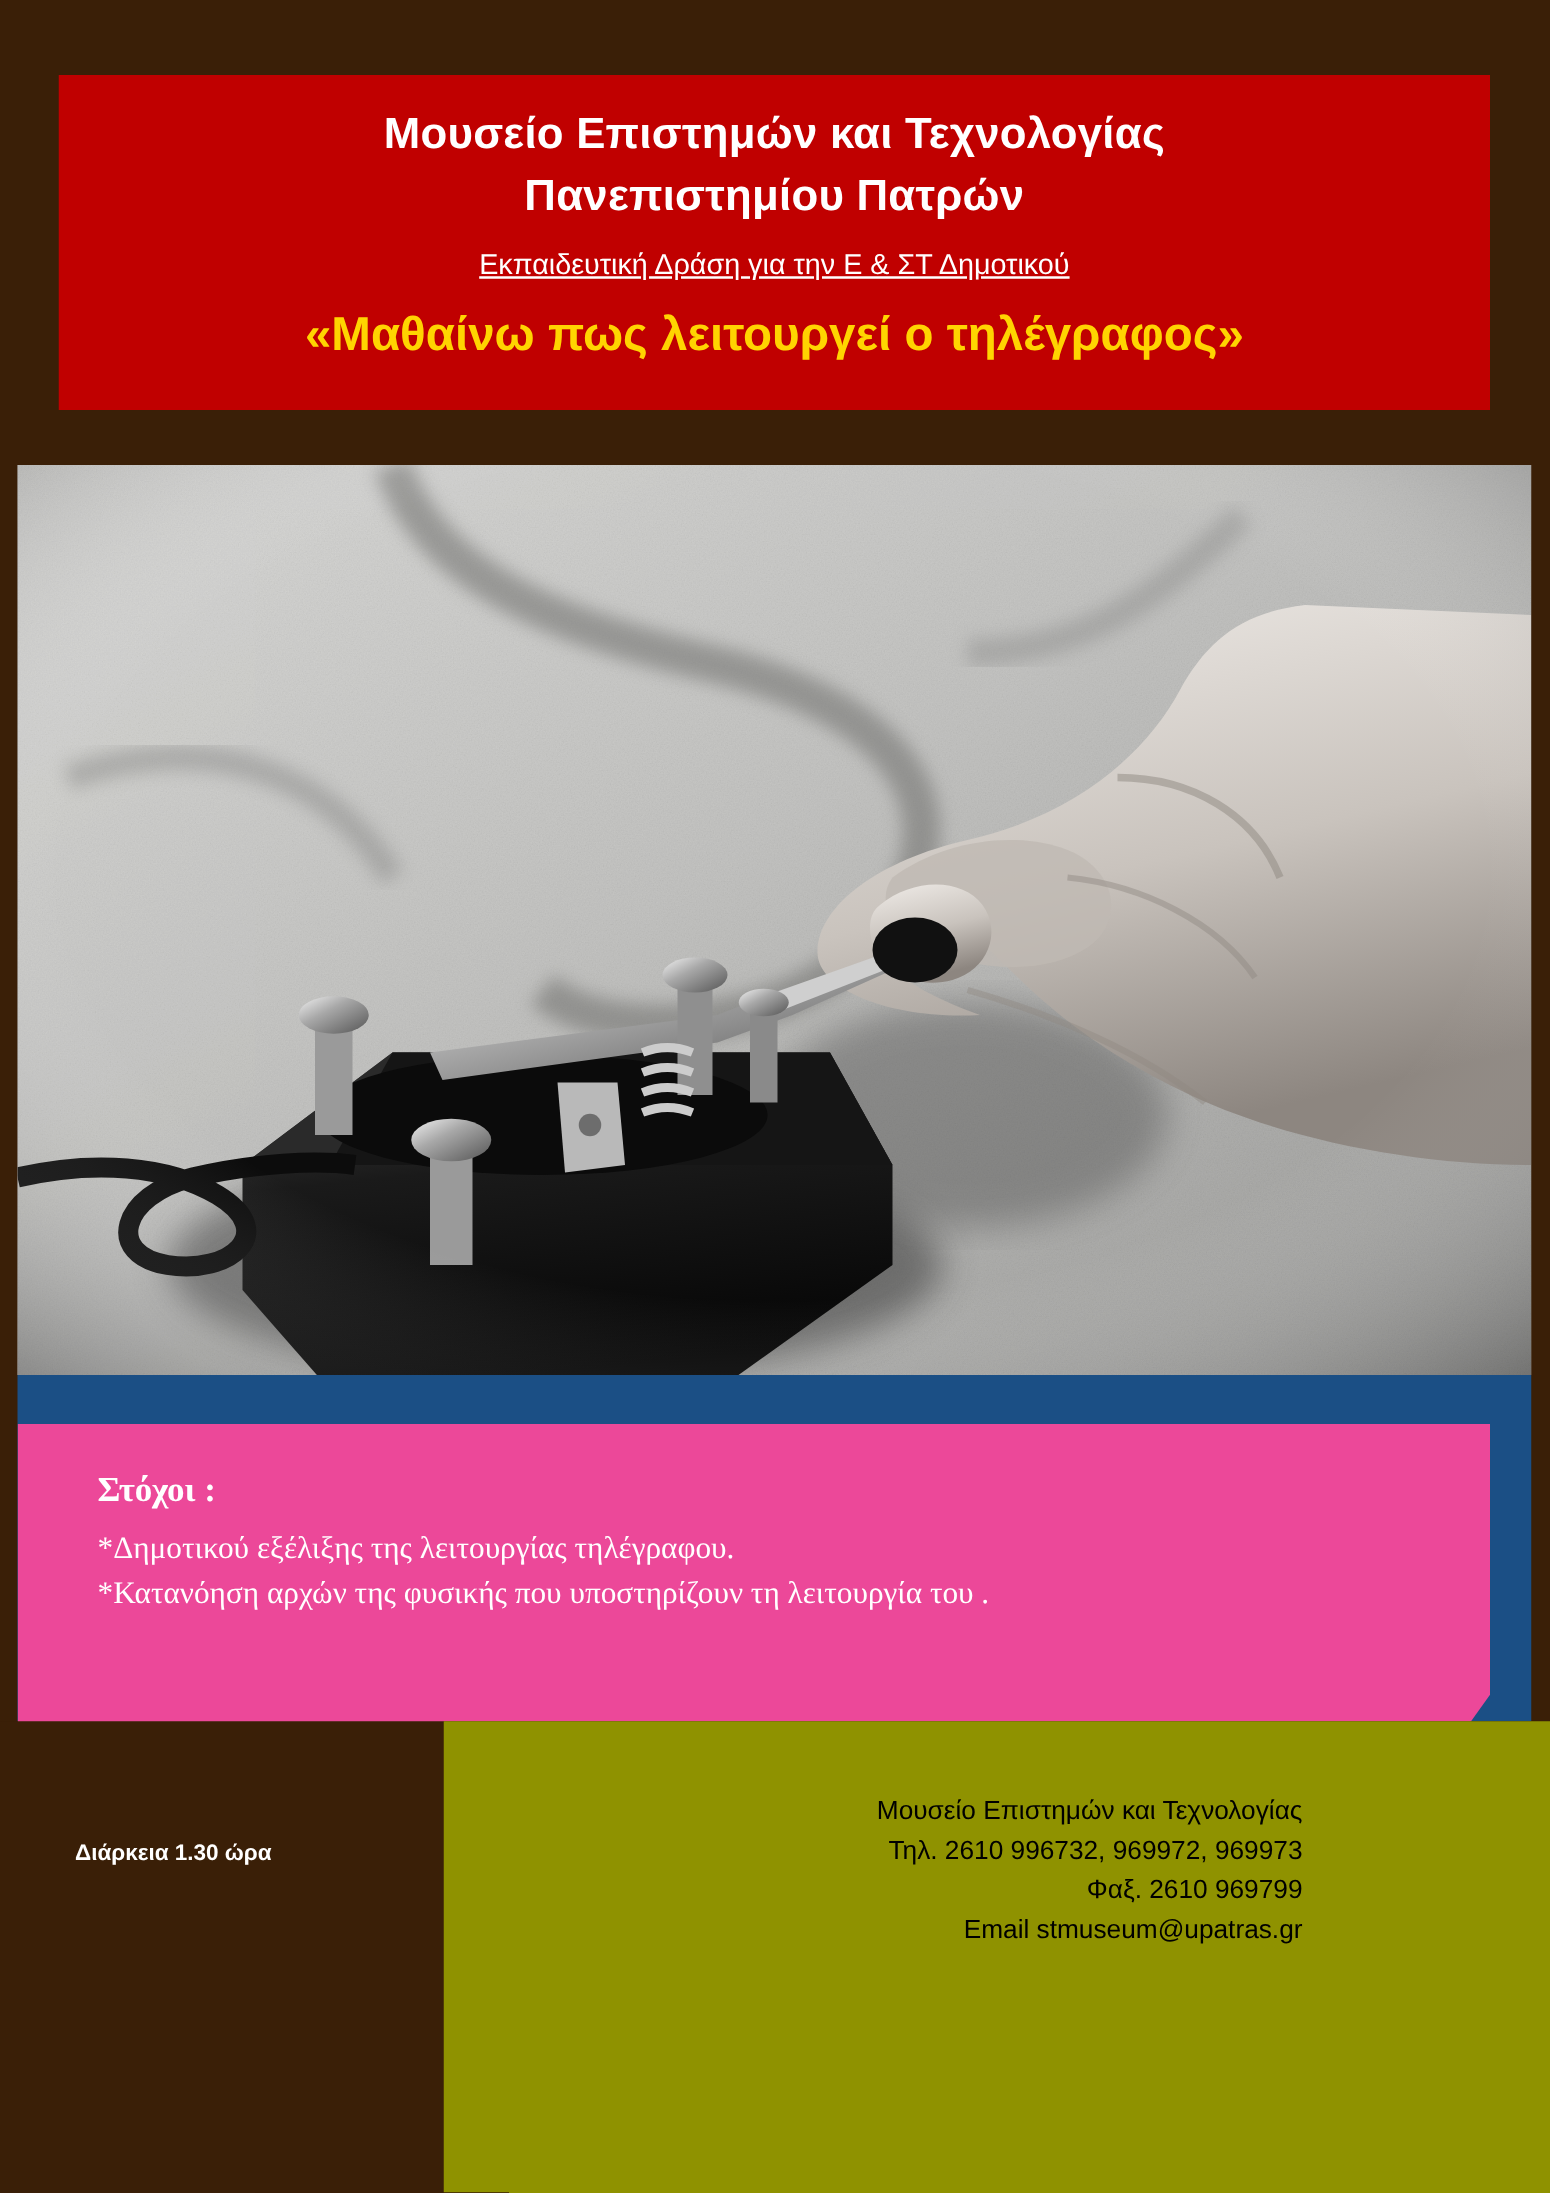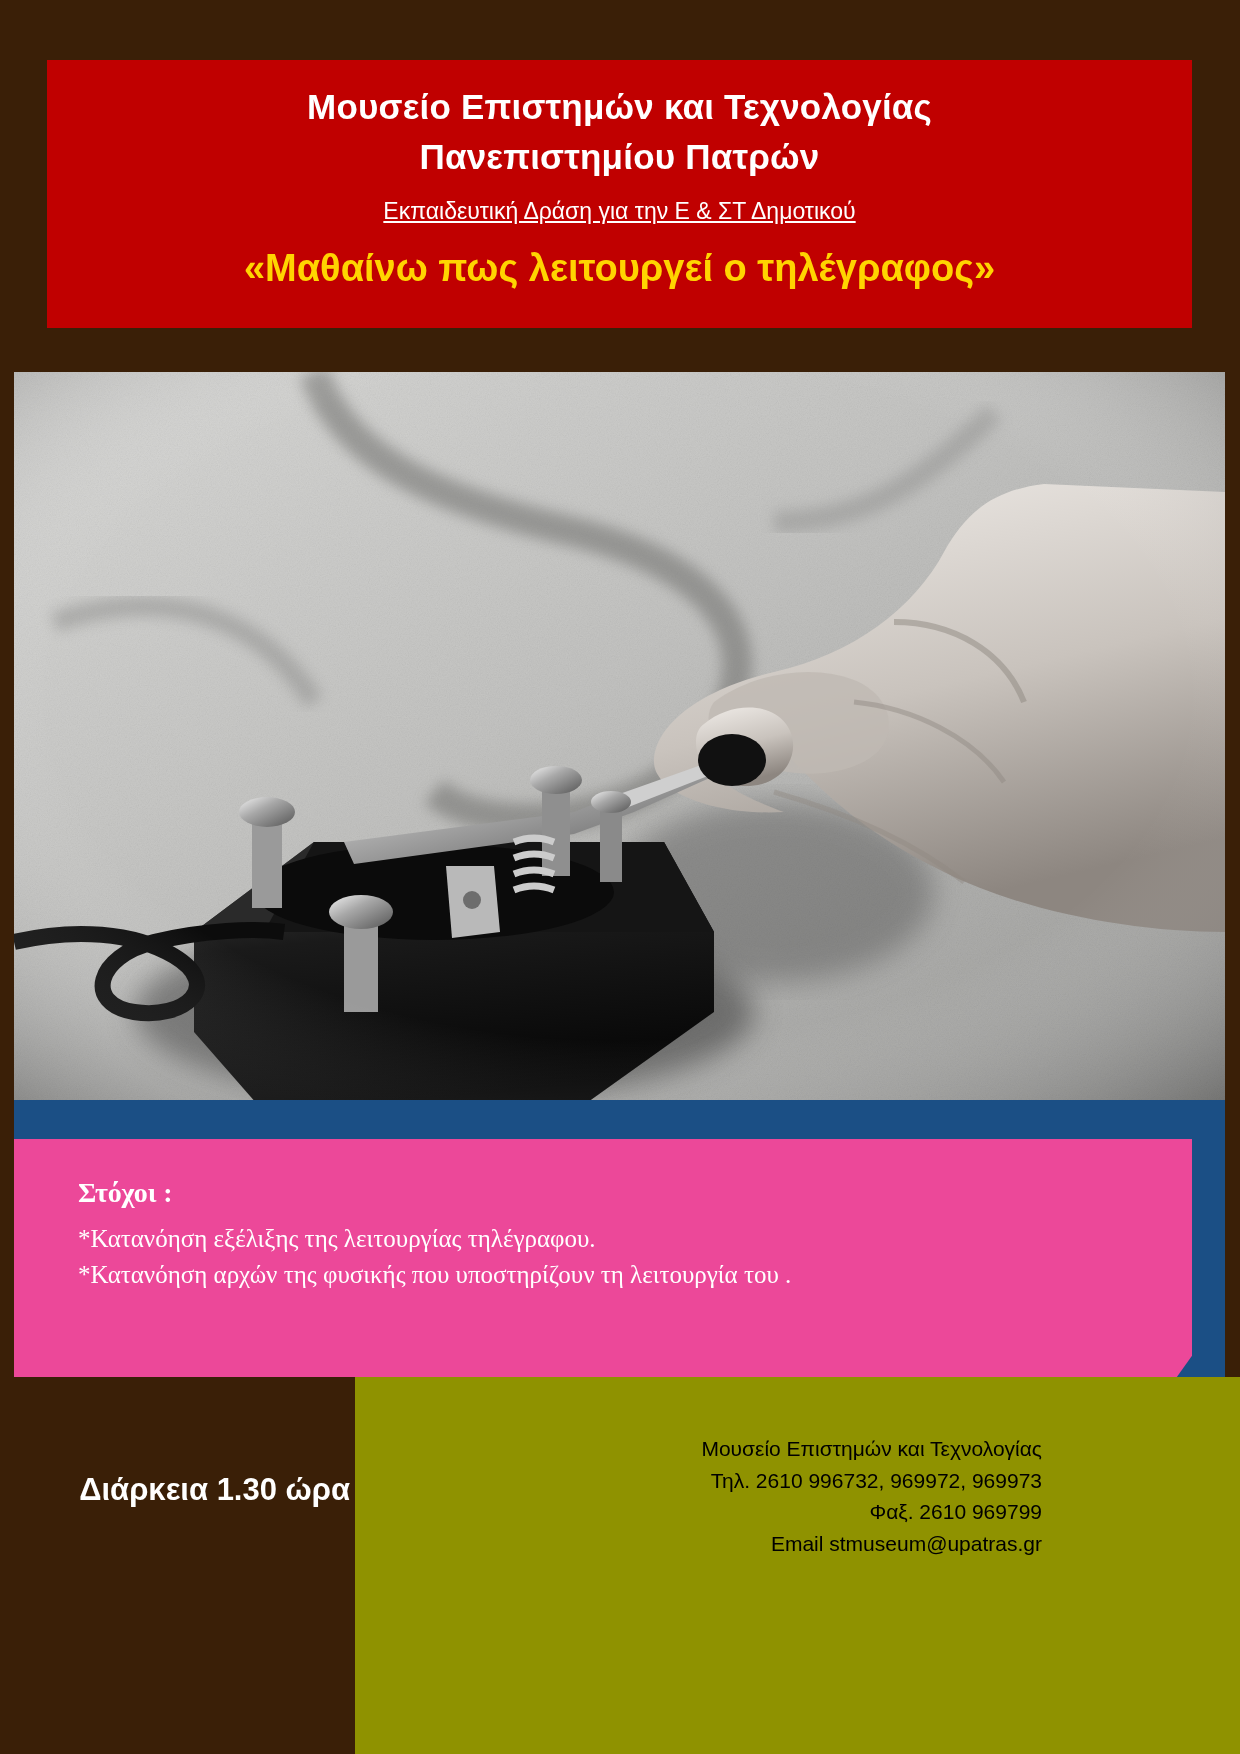--- a/index.html
+++ b/index.html
@@ -122,23 +122,22 @@
     width: 885px;
     height: 377px;
     background: #8f9200;
   }
   .duration {
     position: absolute;
     left: 60px;
     top: 1472px;
     width: 290px;
     color: #ffffff;
-    font-size: 31px;
-    font-weight: bold;
-    text-align: right;
+    font-size: 18px;
+    font-weight: bold;
   }
   .contact {
     position: absolute;
     right: 198px;
     top: 1433px;
     text-align: right;
     color: #000000;
     font-size: 21px;
     line-height: 1.5;
   }
@@ -256,21 +255,21 @@
 
       <path d="M0 570 C 60 556 120 560 160 584 C 210 614 170 648 120 640 C 70 632 82 584 140 570 C 190 558 240 556 270 560" fill="none" stroke="#0c0c0c" stroke-width="16"></path>
 
       <rect width="1211" height="728" fill="url(#vign)"></rect>
     </svg>
   </div>
 
   <div class="blue-shadow"></div>
   <div class="blue-panel">
     <div class="goals-heading">Στόχοι :</div>
-    <div class="goal-line">*Κατανόηση εξέλιξης της λειτουργίας τηλέγραφου.</div>
+    <div class="goal-line">*Δημοτικού εξέλιξης της λειτουργίας τηλέγραφου.</div>
     <div class="goal-line">*Κατανόηση  αρχών της φυσικής που υποστηρίζουν τη λειτουργία του .</div>
   </div>
 
   <div class="footer"></div>
   <div class="footer-olive"></div>
   <div class="duration">Διάρκεια 1.30 ώρα</div>
   <div class="contact">
     <div>Μουσείο Επιστημών και Τεχνολογίας</div>
     <div>Τηλ. 2610 996732, 969972, 969973</div>
     <div>Φαξ. 2610 969799</div>

